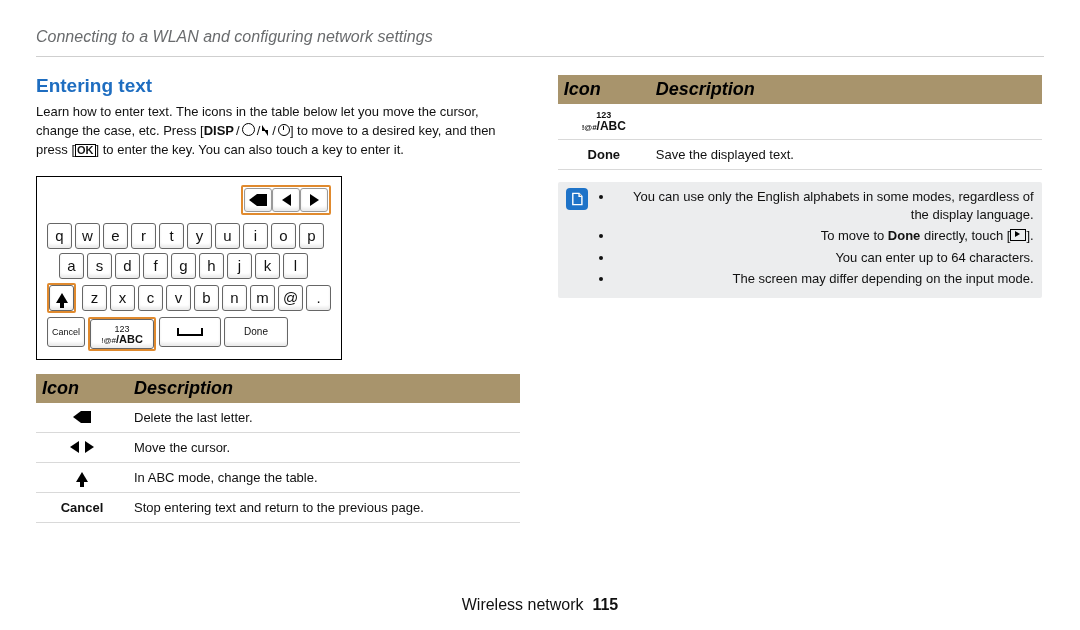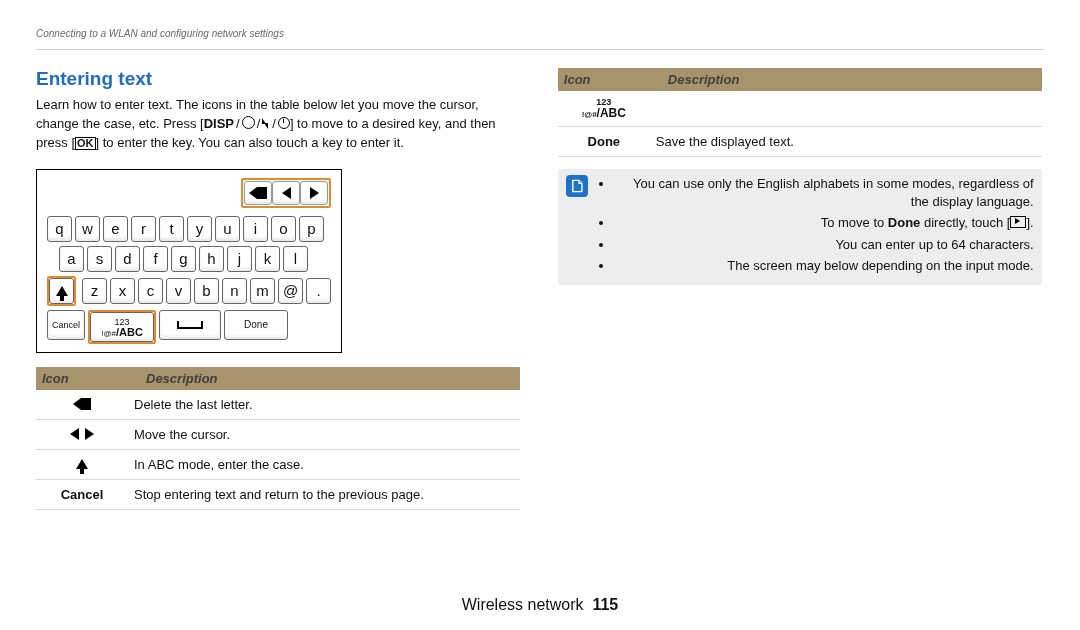--- a/index.html
+++ b/index.html
@@ -12,21 +12,21 @@
     height: 630px;
     background: #fff;
     position: relative;
   }
   .page {
     padding: 28px 36px 20px 36px;
   }
   .breadcrumb {
     font-style: italic;
     color: #696b6d;
-    font-size: 10px;
+    font-size: 16px;
     padding: 0 0 6px 0;
   }
   hr {
     border: none;
     border-top: 1px solid #cfcfcf;
     margin: 4px 0 18px 0;
   }
   .cols {
     display: flex;
     gap: 38px;
@@ -117,25 +117,24 @@
   }
   .mode-key { width: 62px; font-size: 11px; display:flex; flex-direction:column; line-height:1; }
   .mode-key .top { font-size: 9px; }
   .done-key { width: 62px; font-size: 10px; }
   .cancel-key { width: 36px; font-size: 9px; }
 
   
   .desc-head {
     display: flex;
     background: #a8946c;
-    color: #404040;
+    color: #000000;
     font-weight: bold;
     font-style: italic;
-    font-size: 13px;
-    gap: 12px;
+    font-size: 18px;
   }
   .desc-head .c1 { width: 80px; padding: 4px 6px; }
   .desc-head .c2 { flex: 1; padding: 4px 6px; }
   .desc-row {
     display: flex;
     border-bottom: 1px solid #d9d9d9;
   }
   .desc-row .c1 {
     width: 80px; padding: 7px 6px;
     display: flex; justify-content: center; align-items: center;
@@ -353,21 +352,21 @@
                 <span class="l"></span>
                 <span class="r"></span>
               </span>
             </div>
           <div class="c2">Move the cursor.</div>
         </div>
         <div class="desc-row">
           <div class="c1">
               <span class="glyph-up"></span>
             </div>
-          <div class="c2">In ABC mode, enter the case.</div>
+          <div class="c2">In ABC mode, change the table.</div>
         </div>
         <div class="desc-row">
           <div class="c1">Cancel</div>
           <div class="c2">Stop entering text and return to the previous page.</div>
         </div>
       </div>
     </div>
 
     <div class="col">
       <div>
@@ -395,21 +394,21 @@
               <path fill="none" stroke="#fff" stroke-width="2" d="M4 2h9l4 4v12H4z"></path>
               <path stroke="#fff" stroke-width="2" d="M13 2v4h4"></path>
             </svg>
         </div>
         <ul>
           <li>You can use only the English alphabets in some modes, regardless of the display language.</li>
           <li>
             <span>To move to </span><b>Done</b><span> directly, touch [</span><span class="play-icon"></span><span>].</span>
           </li>
           <li>You can enter up to 64 characters.</li>
-          <li>The screen may below depending on the input mode.</li>
+          <li>The screen may differ depending on the input mode.</li>
         </ul>
       </div>
     </div>
   </div>
 </div>
 
 <div class="footer">
   <span>Wireless network</span>&nbsp;&nbsp;<span class="pg">115</span>
 </div>
 

